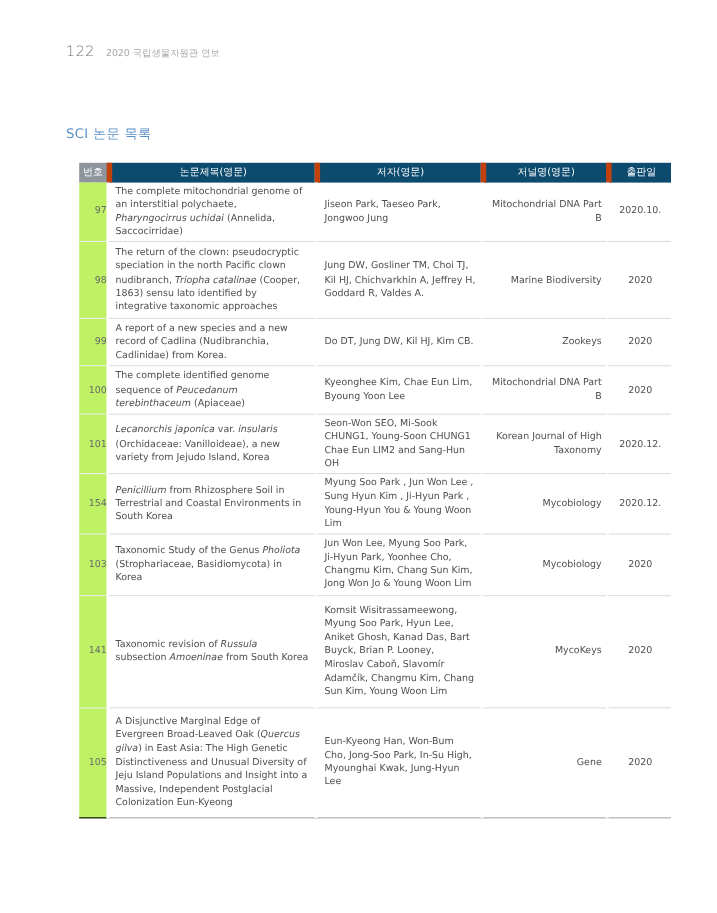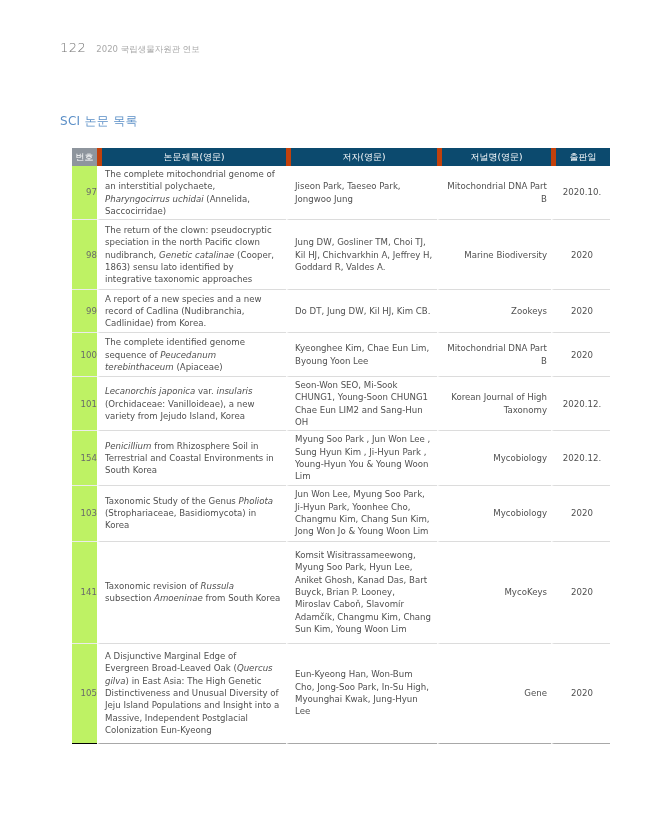--- a/index.html
+++ b/index.html
@@ -91,21 +91,21 @@
 
     <tr style="height: 44px;">
       <td class="no">97</td>
       <td class="title"><span>The complete mitochondrial genome of an interstitial polychaete, </span><i>Pharyngocirrus uchidai</i><span> (Annelida, Saccocirridae)</span></td>
       <td class="auth">Jiseon Park, Taeseo Park, Jongwoo Jung</td>
       <td class="jour">Mitochondrial DNA Part B</td>
       <td class="date">2020.10.</td>
     </tr>
     <tr style="height: 70px;">
       <td class="no">98</td>
-      <td class="title"><span>The return of the clown: pseudocryptic speciation in the north Pacific clown nudibranch, </span><i>Genetic catalinae</i><span> (Cooper, 1863) sensu lato identified by integrative taxonomic approaches</span></td>
+      <td class="title"><span>The return of the clown: pseudocryptic speciation in the north Pacific clown nudibranch, </span><i>Triopha catalinae</i><span> (Cooper, 1863) sensu lato identified by integrative taxonomic approaches</span></td>
       <td class="auth">Jung DW, Gosliner TM, Choi TJ, Kil HJ, Chichvarkhin A, Jeffrey H, Goddard R, Valdes A.</td>
       <td class="jour">Marine Biodiversity</td>
       <td class="date">2020</td>
     </tr>
     <tr style="height: 43px;">
       <td class="no">99</td>
       <td class="title"><span>A report of a new species and a new record of Cadlina (Nudibranchia, Cadlinidae) from Korea.</span></td>
       <td class="auth">Do DT, Jung DW, Kil HJ, Kim CB.</td>
       <td class="jour">Zookeys</td>
       <td class="date">2020</td>

